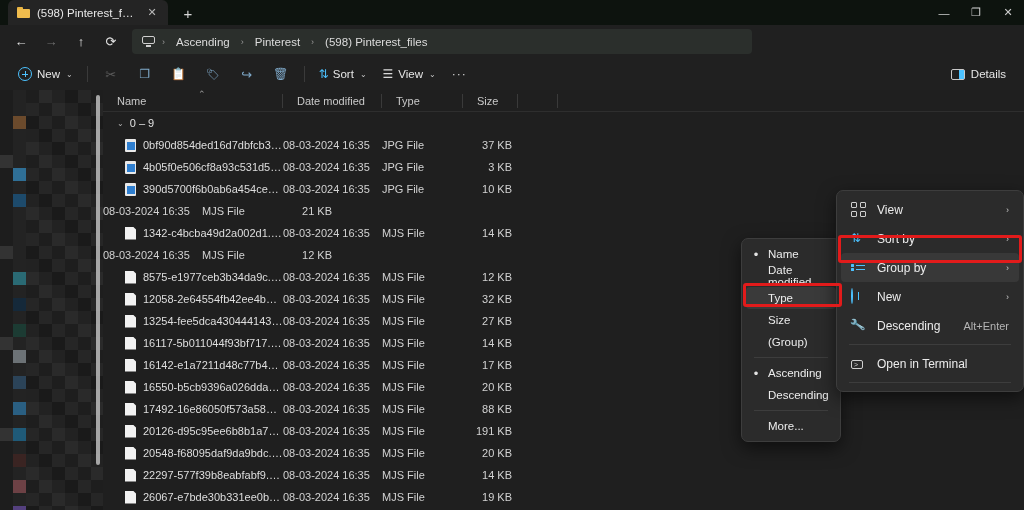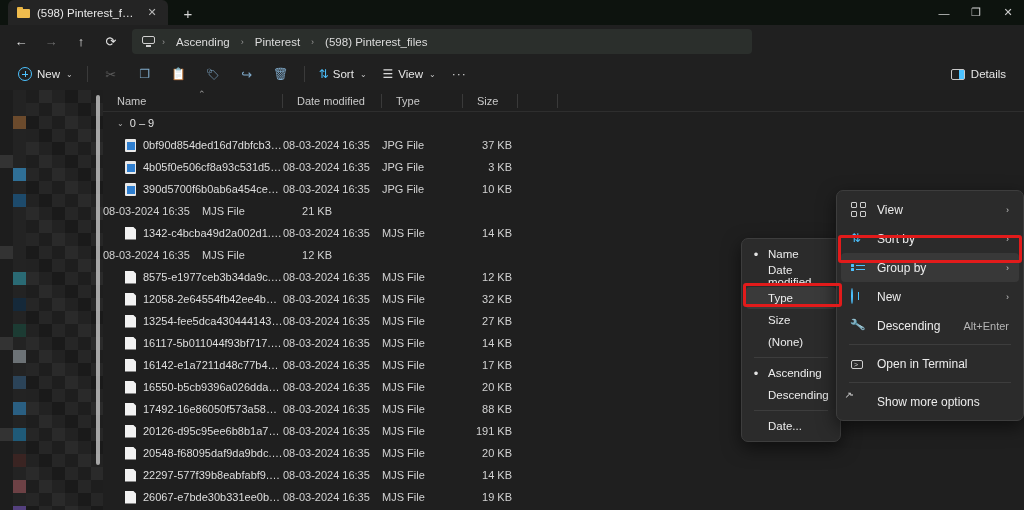--- a/index.html
+++ b/index.html
@@ -769,35 +769,35 @@
         <div class="smi hover">
           <span class="bullet"></span>
           <span>Type</span>
         </div>
         <div class="smi">
           <span class="bullet"></span>
           <span>Size</span>
         </div>
         <div class="smi">
           <span class="bullet"></span>
-          <span>(None)</span>
+          <span>(Group)</span>
         </div>
         <div class="msep"></div>
         <div class="smi">
           <span class="bullet">•</span>
           <span>Ascending</span>
         </div>
         <div class="smi">
           <span class="bullet"></span>
           <span>Descending</span>
         </div>
         <div class="msep"></div>
         <div class="smi">
           <span class="bullet"></span>
-          <span>Date...</span>
+          <span>More...</span>
         </div>
       </div>
   </div>
 
   <div class="menu" style="left:836px; top:190px; width:188px;">
     <div id="menu-items">
         <div class="mi">
           <span class="mico">
             <span class="g-grid">
               <i></i>
@@ -830,23 +830,19 @@
           </span>
           <span class="mlabel">Descending</span>
           <span class="accel">Alt+Enter</span>
         </div>
         <div class="msep"></div>
         <div class="mi">
           <span class="mico"><span class="g-term">&gt;_</span></span>
           <span class="mlabel">Open in Terminal</span>
         </div>
         <div class="msep"></div>
-        <div class="mi">
-          <span class="mico"><span class="g-expand"></span></span>
-          <span class="mlabel">Show more options</span>
-        </div>
       </div>
   </div>
 
   <div class="annot" style="left:743px; top:283px; width:99px; height:24px;"></div>
   <div class="annot" style="left:838px; top:235px; width:184px; height:28px;"></div>
 
 </div>
 
 </body></html>

